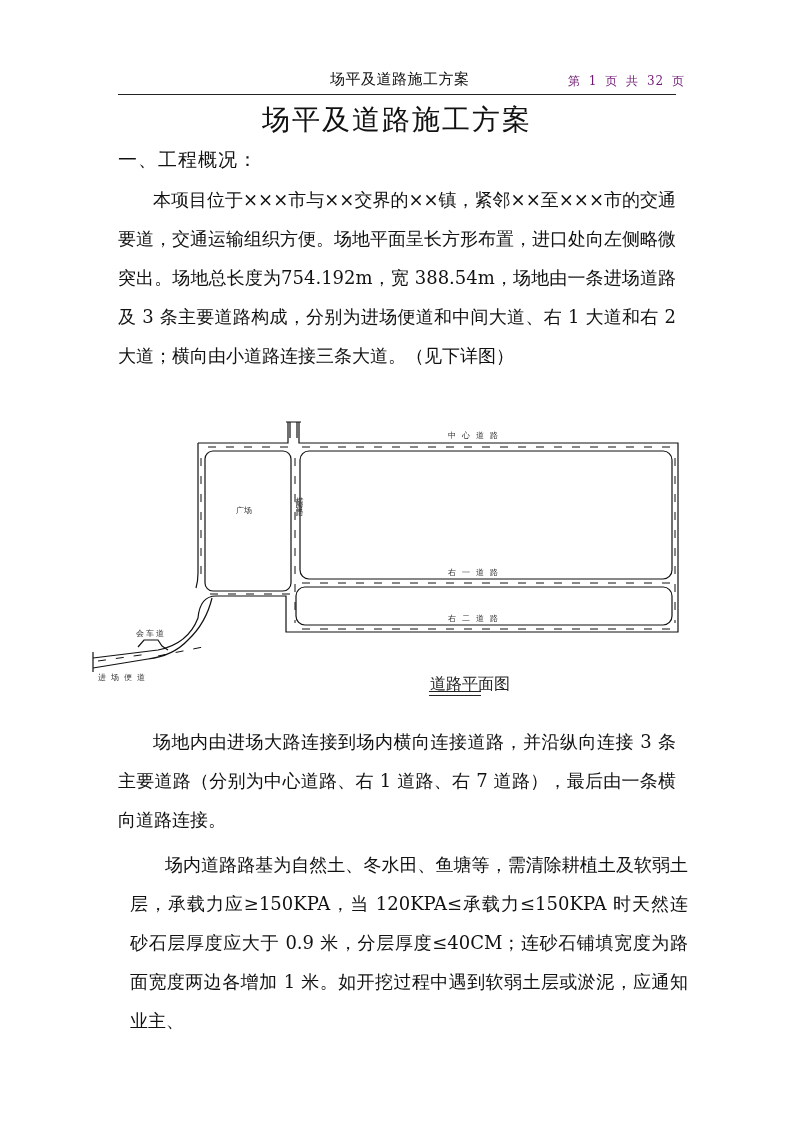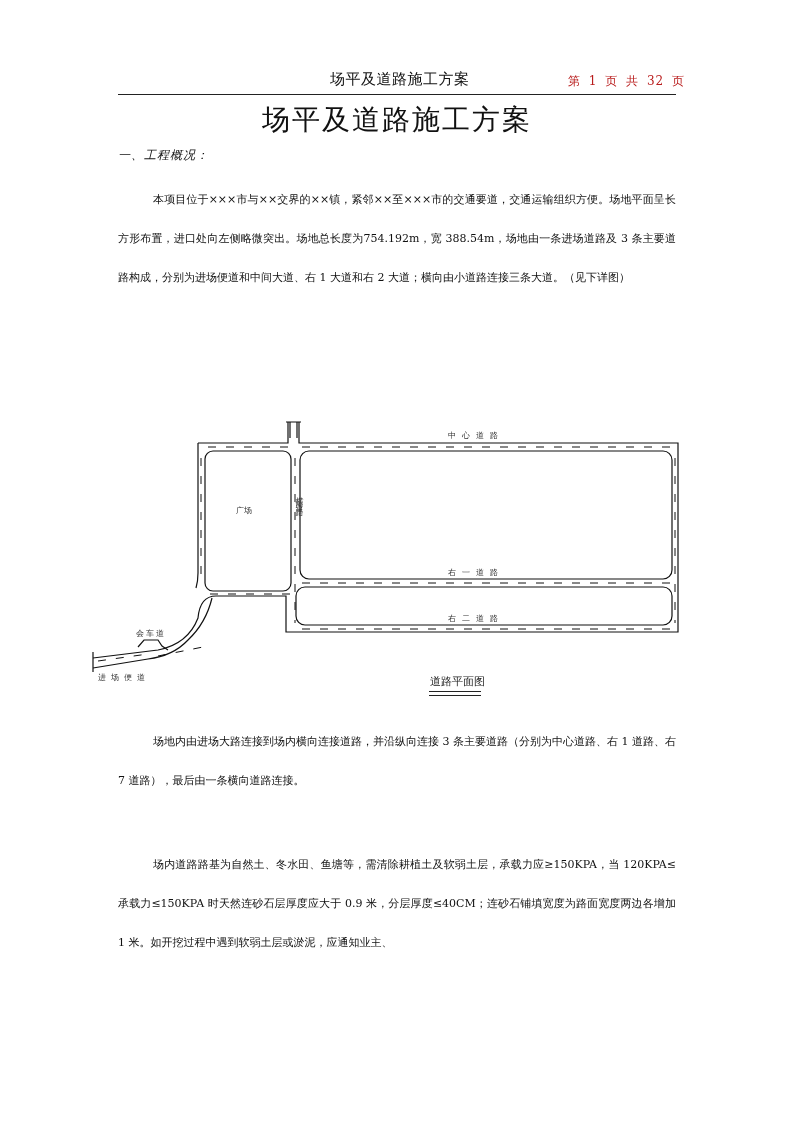--- a/index.html
+++ b/index.html
@@ -1,27 +1,27 @@
 <!DOCTYPE html>
 <html><head>
 <meta charset="utf-8">
 <style>
   html, body { margin:0; padding:0; background:#ffffff; }
   body { width:794px; height:1123px; position:relative; overflow:hidden;
          font-family:"DejaVu Serif","Liberation Serif",serif; color:#111; }
   .hdr-title { position:absolute; left:330px; top:70px; font-family:"DejaVu Sans","Liberation Sans",sans-serif; font-size:15px; letter-spacing:0.5px; color:#111; }
-  .hdr-page { position:absolute; left:568px; top:73px; font-size:12px; color:#b91c1c; word-spacing:3px; letter-spacing:1px; }
+  .hdr-page { position:absolute; left:568px; top:73px; font-size:12px; color:#701a75; word-spacing:3px; letter-spacing:1px; }
   .hdr-rule { position:absolute; left:118px; top:94px; width:558px; height:1px; background:#222; }
   .doc-title { position:absolute; left:0; width:794px; top:101px; text-align:center; font-size:28px; letter-spacing:2px; color:#111; }
-  .section-h { position:absolute; left:118px; top:147px; font-size:12px; letter-spacing:1px;font-style:italic; }
-  .para { position:absolute; left:118px; width:558px; font-size:11px; line-height:39px; text-align:justify; text-align-last:left; }
+  .section-h { position:absolute; left:118px; top:147px; font-size:19px; letter-spacing:1px; }
+  .para { position:absolute; left:118px; width:558px; font-size:18px; line-height:39px; text-align:justify; text-align-last:left; }
   .para p { margin:0; }
   .indent { text-indent:35px; }
   .diagram { position:absolute; left:88px; top:418px; width:600px; height:280px; }
-  .caption { position:absolute; left:430px; top:674px; font-size:11px; font-family:Liberation Mono, monospace; letter-spacing:0px; color:#222; }
+  .caption { position:absolute; left:430px; top:674px; font-size:16px; font-family:Liberation Mono, monospace; letter-spacing:0px; color:#222; }
   .caption-rule1 { position:absolute; left:429px; top:691px; width:52px; height:1px; background:#222; }
   .caption-rule2 { position:absolute; left:429px; top:695px; width:52px; height:1px; background:#222; }
 </style>
 </head>
 <body>
 
 <div>
   <div class="hdr-title">场平及道路施工方案</div>
   <div class="hdr-page">第 1 页 共 32 页</div>
   <div class="hdr-rule"></div>
@@ -79,15 +79,15 @@
 </div>
 
 <div class="caption">道路平面图</div>
 <div class="caption-rule1"></div>
 <div class="caption-rule2"></div>
 
 <div class="para" style="top:722px;">
   <p class="indent">场地内由进场大路连接到场内横向连接道路，并沿纵向连接 3 条主要道路（分别为中心道路、右 1 道路、右 7 道路），最后由一条横向道路连接。</p>
 </div>
 
-<div class="para" style="top:845px;">
+<div class="para" style="top:845px;margin-left:12px;">
   <p class="indent">场内道路路基为自然土、冬水田、鱼塘等，需清除耕植土及软弱土层，承载力应≥150KPA，当 120KPA≤承载力≤150KPA 时天然连砂石层厚度应大于 0.9 米，分层厚度≤40CM；连砂石铺填宽度为路面宽度两边各增加 1 米。如开挖过程中遇到软弱土层或淤泥，应通知业主、</p>
 </div>
 
 </body></html>

